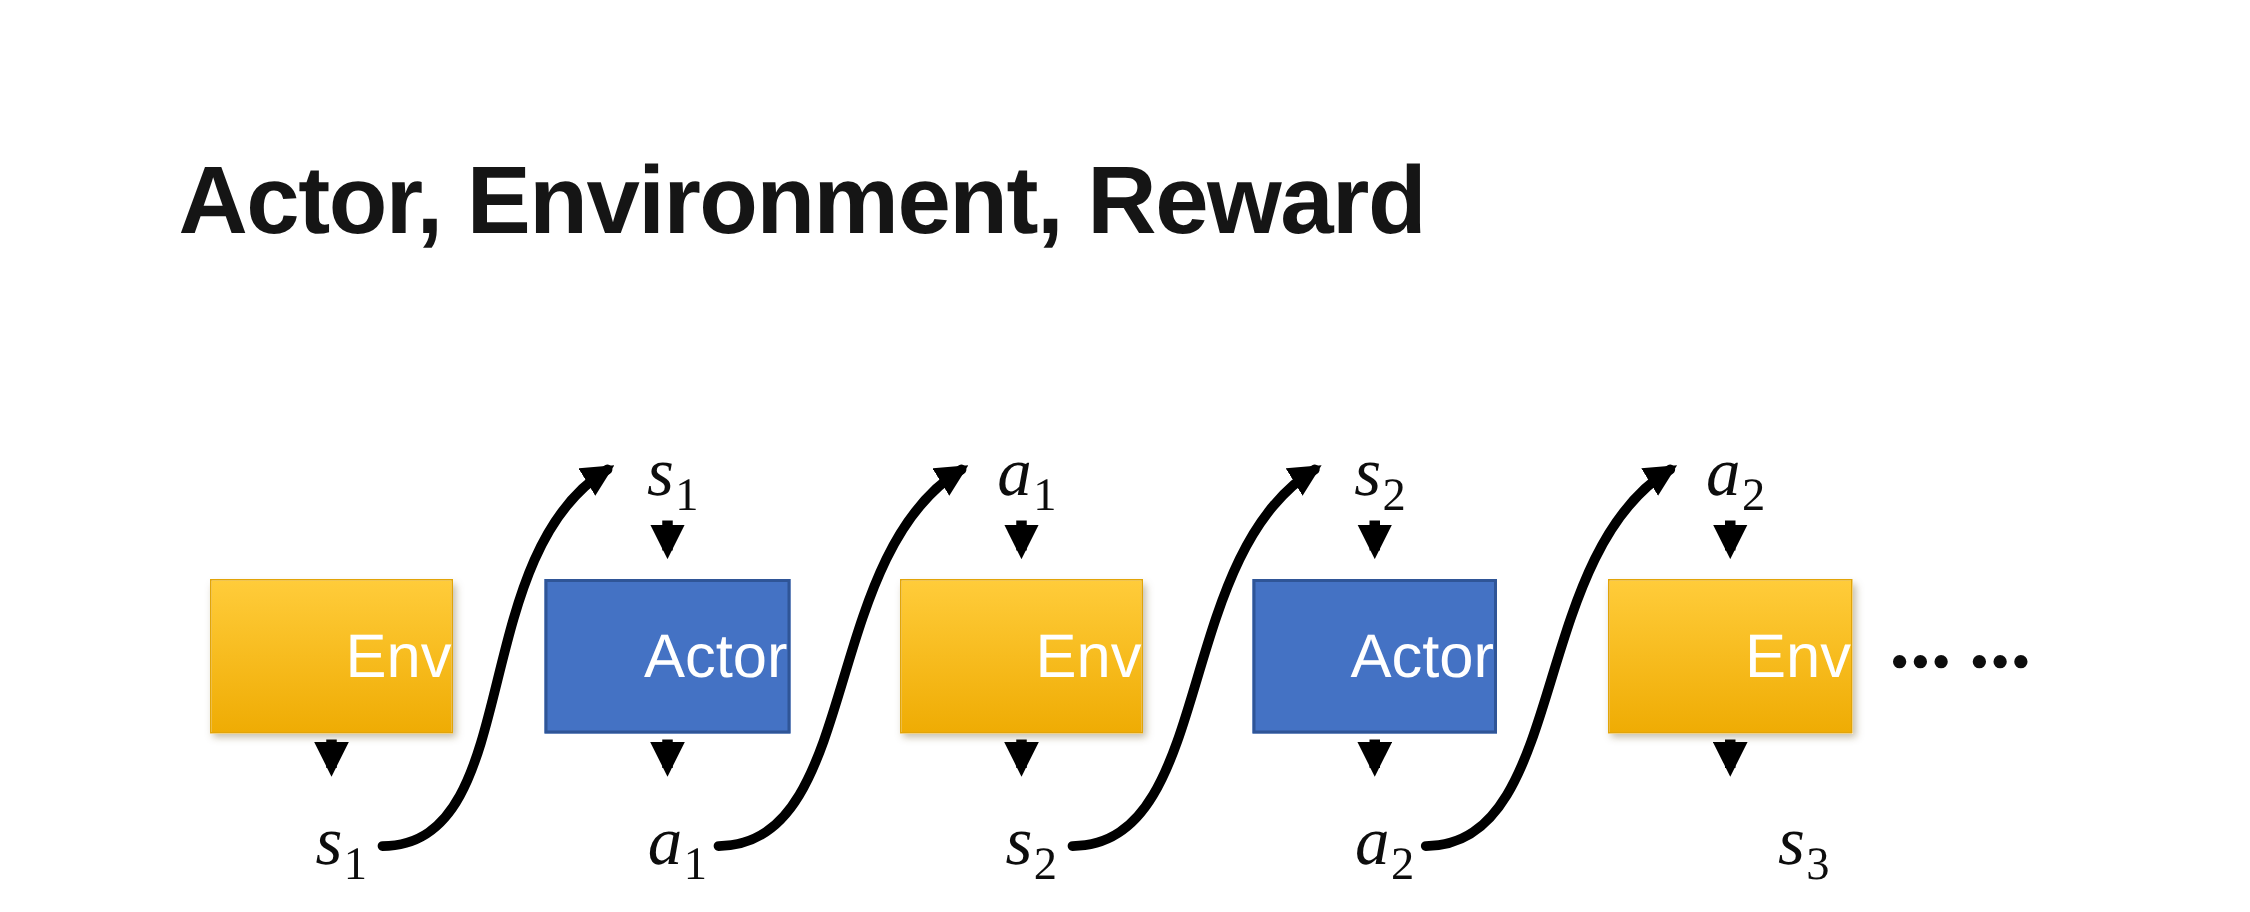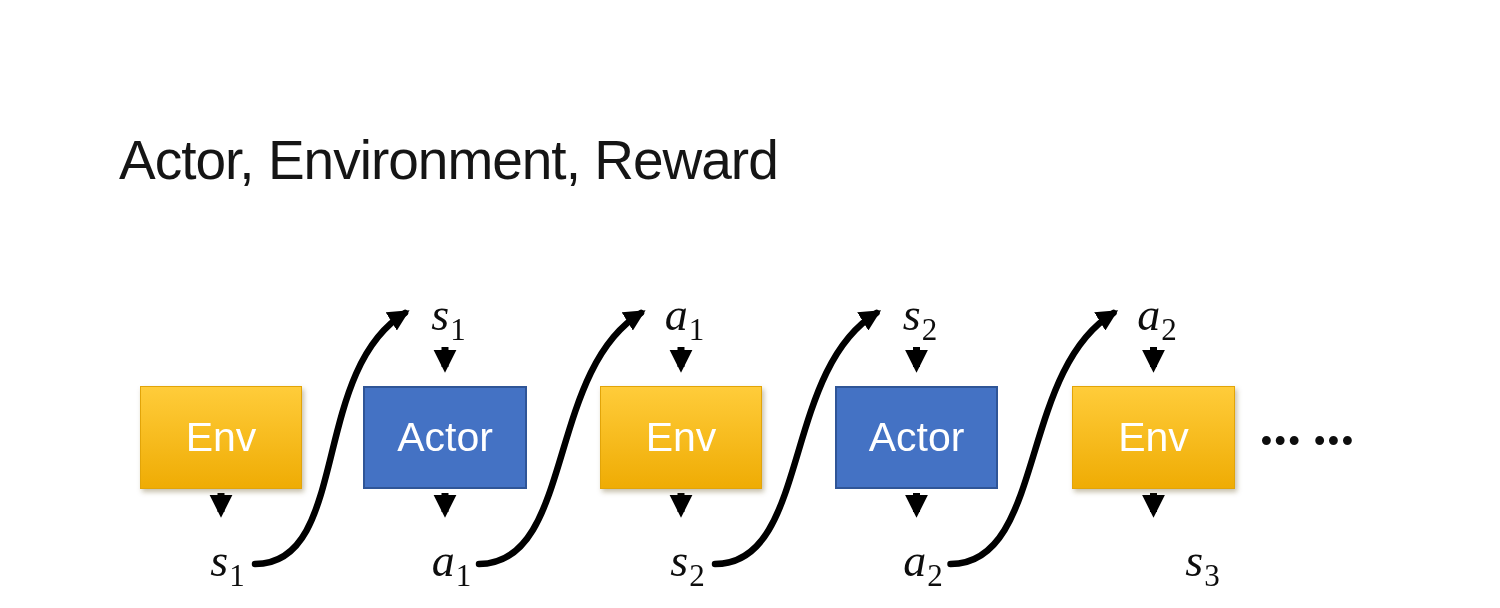--- a/index.html
+++ b/index.html
@@ -5,32 +5,32 @@
   html,body{margin:0;padding:0;background:#ffffff;}
   .slide{
     position:relative;
     width:1500px;height:608px;
     background:#ffffff;
     overflow:hidden;
     font-family:"Liberation Sans",sans-serif;
   }
   .title{
     position:absolute;
-    left:119px;top:128px;
-    font-size:55px;
-    font-weight:400;
+    left:119px;top:96px;
+    font-size:64px;
+    font-weight:700;
     letter-spacing:-1px;
     color:#151515;
     white-space:nowrap;
   }
   .diagram{position:absolute;left:0;top:0;width:1500px;height:608px;}
   .arrow-layer{position:absolute;left:0;top:0;width:1500px;height:608px;pointer-events:none;}
   .box{
     position:absolute;
-    display:flex;align-items:center;justify-content:center;
+    display:flex;align-items:center;justify-content:flex-end;
     font-size:41px;color:#ffffff;
     box-sizing:border-box;
   }
   .box.env{
     border:1px solid #e2a408;
     box-shadow:2px 3px 5px rgba(90,70,10,0.35);
   }
   .box.actor{
     border:2px solid #000000;
   }

